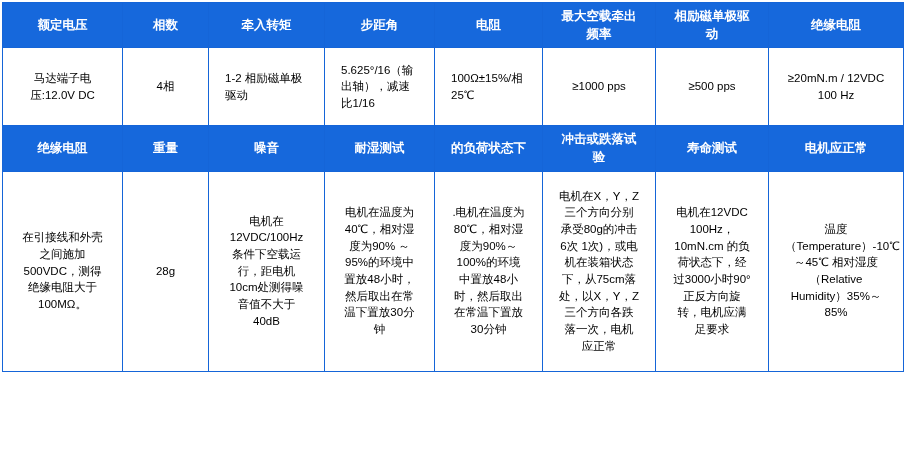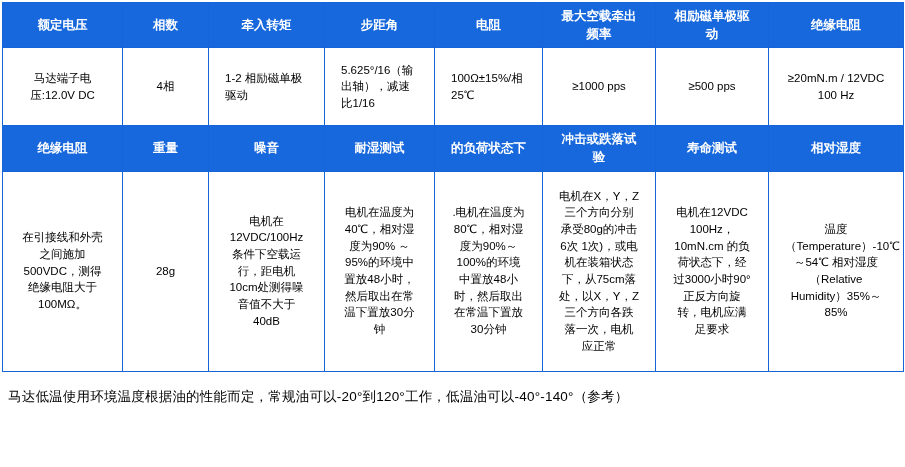--- a/index.html
+++ b/index.html
@@ -106,31 +106,30 @@
     </tr>
 
     <tr class="hdr-row">
       <td class="hdr">绝缘电阻</td>
       <td class="hdr">重量</td>
       <td class="hdr">噪音</td>
       <td class="hdr">耐湿测试</td>
       <td class="hdr">的负荷状态下</td>
       <td class="hdr">冲击或跌落试验</td>
       <td class="hdr">寿命测试</td>
-      <td class="hdr">相对湿度</td>
+      <td class="hdr">电机应正常</td>
     </tr>
 
     <tr class="row2">
       <td class="val center">在引接线和外壳之间施加500VDC，测得绝缘电阻大于100MΩ。</td>
       <td class="val center">28g</td>
       <td class="val center">电机在12VDC/100Hz条件下空载运行，距电机10cm处测得噪音值不大于40dB</td>
       <td class="val center">电机在温度为40℃，相对湿度为90% ～ 95%的环境中置放48小时，然后取出在常温下置放30分钟</td>
       <td class="val center">.电机在温度为80℃，相对湿度为90%～100%的环境中置放48小时，然后取出在常温下置放30分钟</td>
       <td class="val center">电机在X，Y，Z三个方向分别承受80g的冲击6次 1次)，或电机在装箱状态下，从75cm落处，以X，Y，Z三个方向各跌落一次，电机应正常</td>
       <td class="val center">电机在12VDC 100Hz，10mN.cm 的负荷状态下，经过3000小时90° 正反方向旋转，电机应满足要求</td>
-      <td class="val center">温度（Temperature）-10℃～54℃ 相对湿度（Relative Humidity）35%～85%</td>
+      <td class="val center">温度（Temperature）-10℃～45℃ 相对湿度（Relative Humidity）35%～85%</td>
     </tr>
   </tbody>
     </table>
 
-  <div class="note">马达低温使用环境温度根据油的性能而定，常规油可以-20°到120°工作，低温油可以-40°-140°（参考）</div>
 
 </div>
 
 </body></html>

